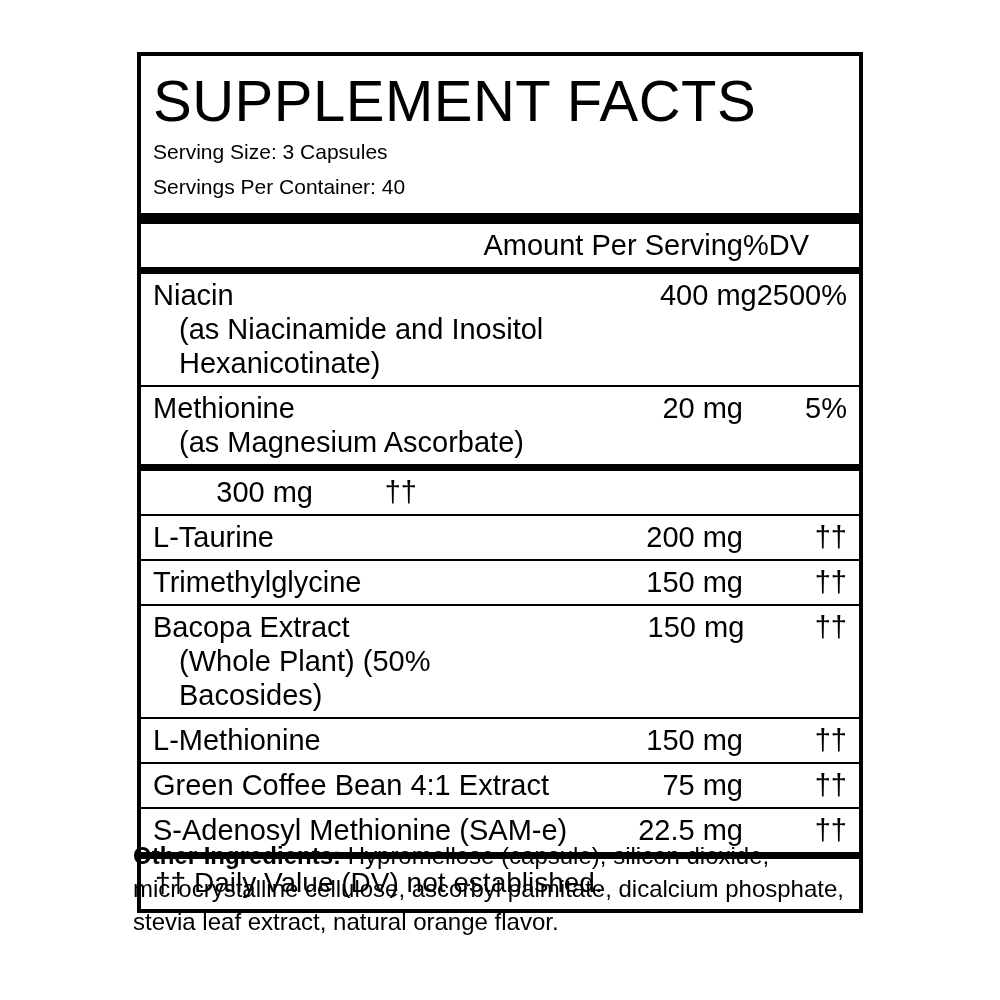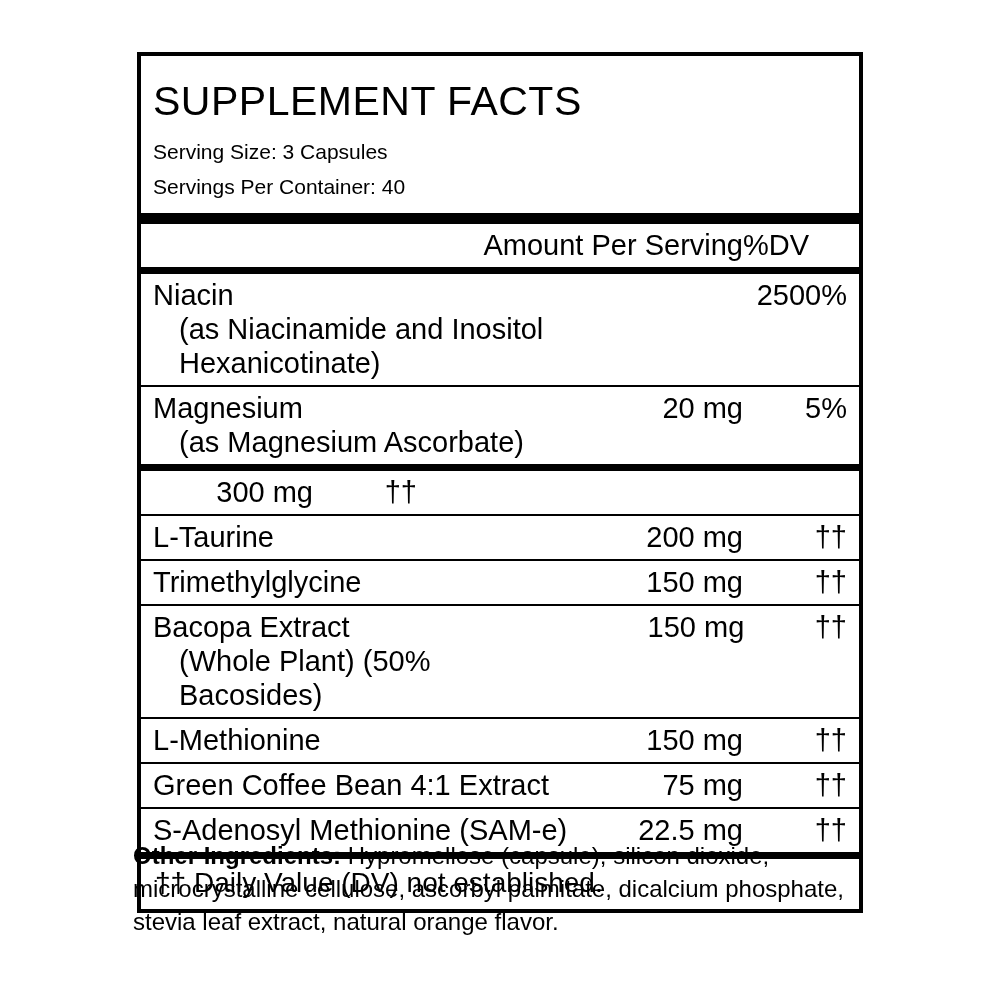--- a/index.html
+++ b/index.html
@@ -31,21 +31,21 @@
     border: 4px solid #000;
     background: #fff;
     padding: 0;
   }
 
   .panel-inner {
     padding: 0 12px 0 12px;
   }
 
   .title {
-    font-size: 41px;
+    font-size: 58px;
     line-height: 62px;
     letter-spacing: 0.5px;
     font-weight: 400;
     margin: 14px 0 2px 0;
     white-space: nowrap;
   }
 
   .serving-line {
     font-size: 21px;
     line-height: 35px;
@@ -153,31 +153,32 @@
 
     <div class="rule-med"></div>
 
     <div class="panel-inner">
 
       <div class="row">
         <div class="name">
           <span>Niacin</span>
           <span class="sub">(as Niacinamide and Inositol Hexanicotinate)</span>
         </div>
+        <div class="amt">400 mg</div>
         <div class="dv">2500%</div>
       </div>
     </div>
 
     <div class="rule-thin"></div>
 
     <div class="panel-inner">
 
       <div class="row">
         <div class="name">
-          <span>Magnesium</span>
+          <span>Methionine</span>
           <span class="sub">(as Magnesium Ascorbate)</span>
         </div>
         <div class="amt">20 mg</div>
         <div class="dv">5%</div>
       </div>
     </div>
 
     <div class="rule-med"></div>
 
     <div class="panel-inner">

